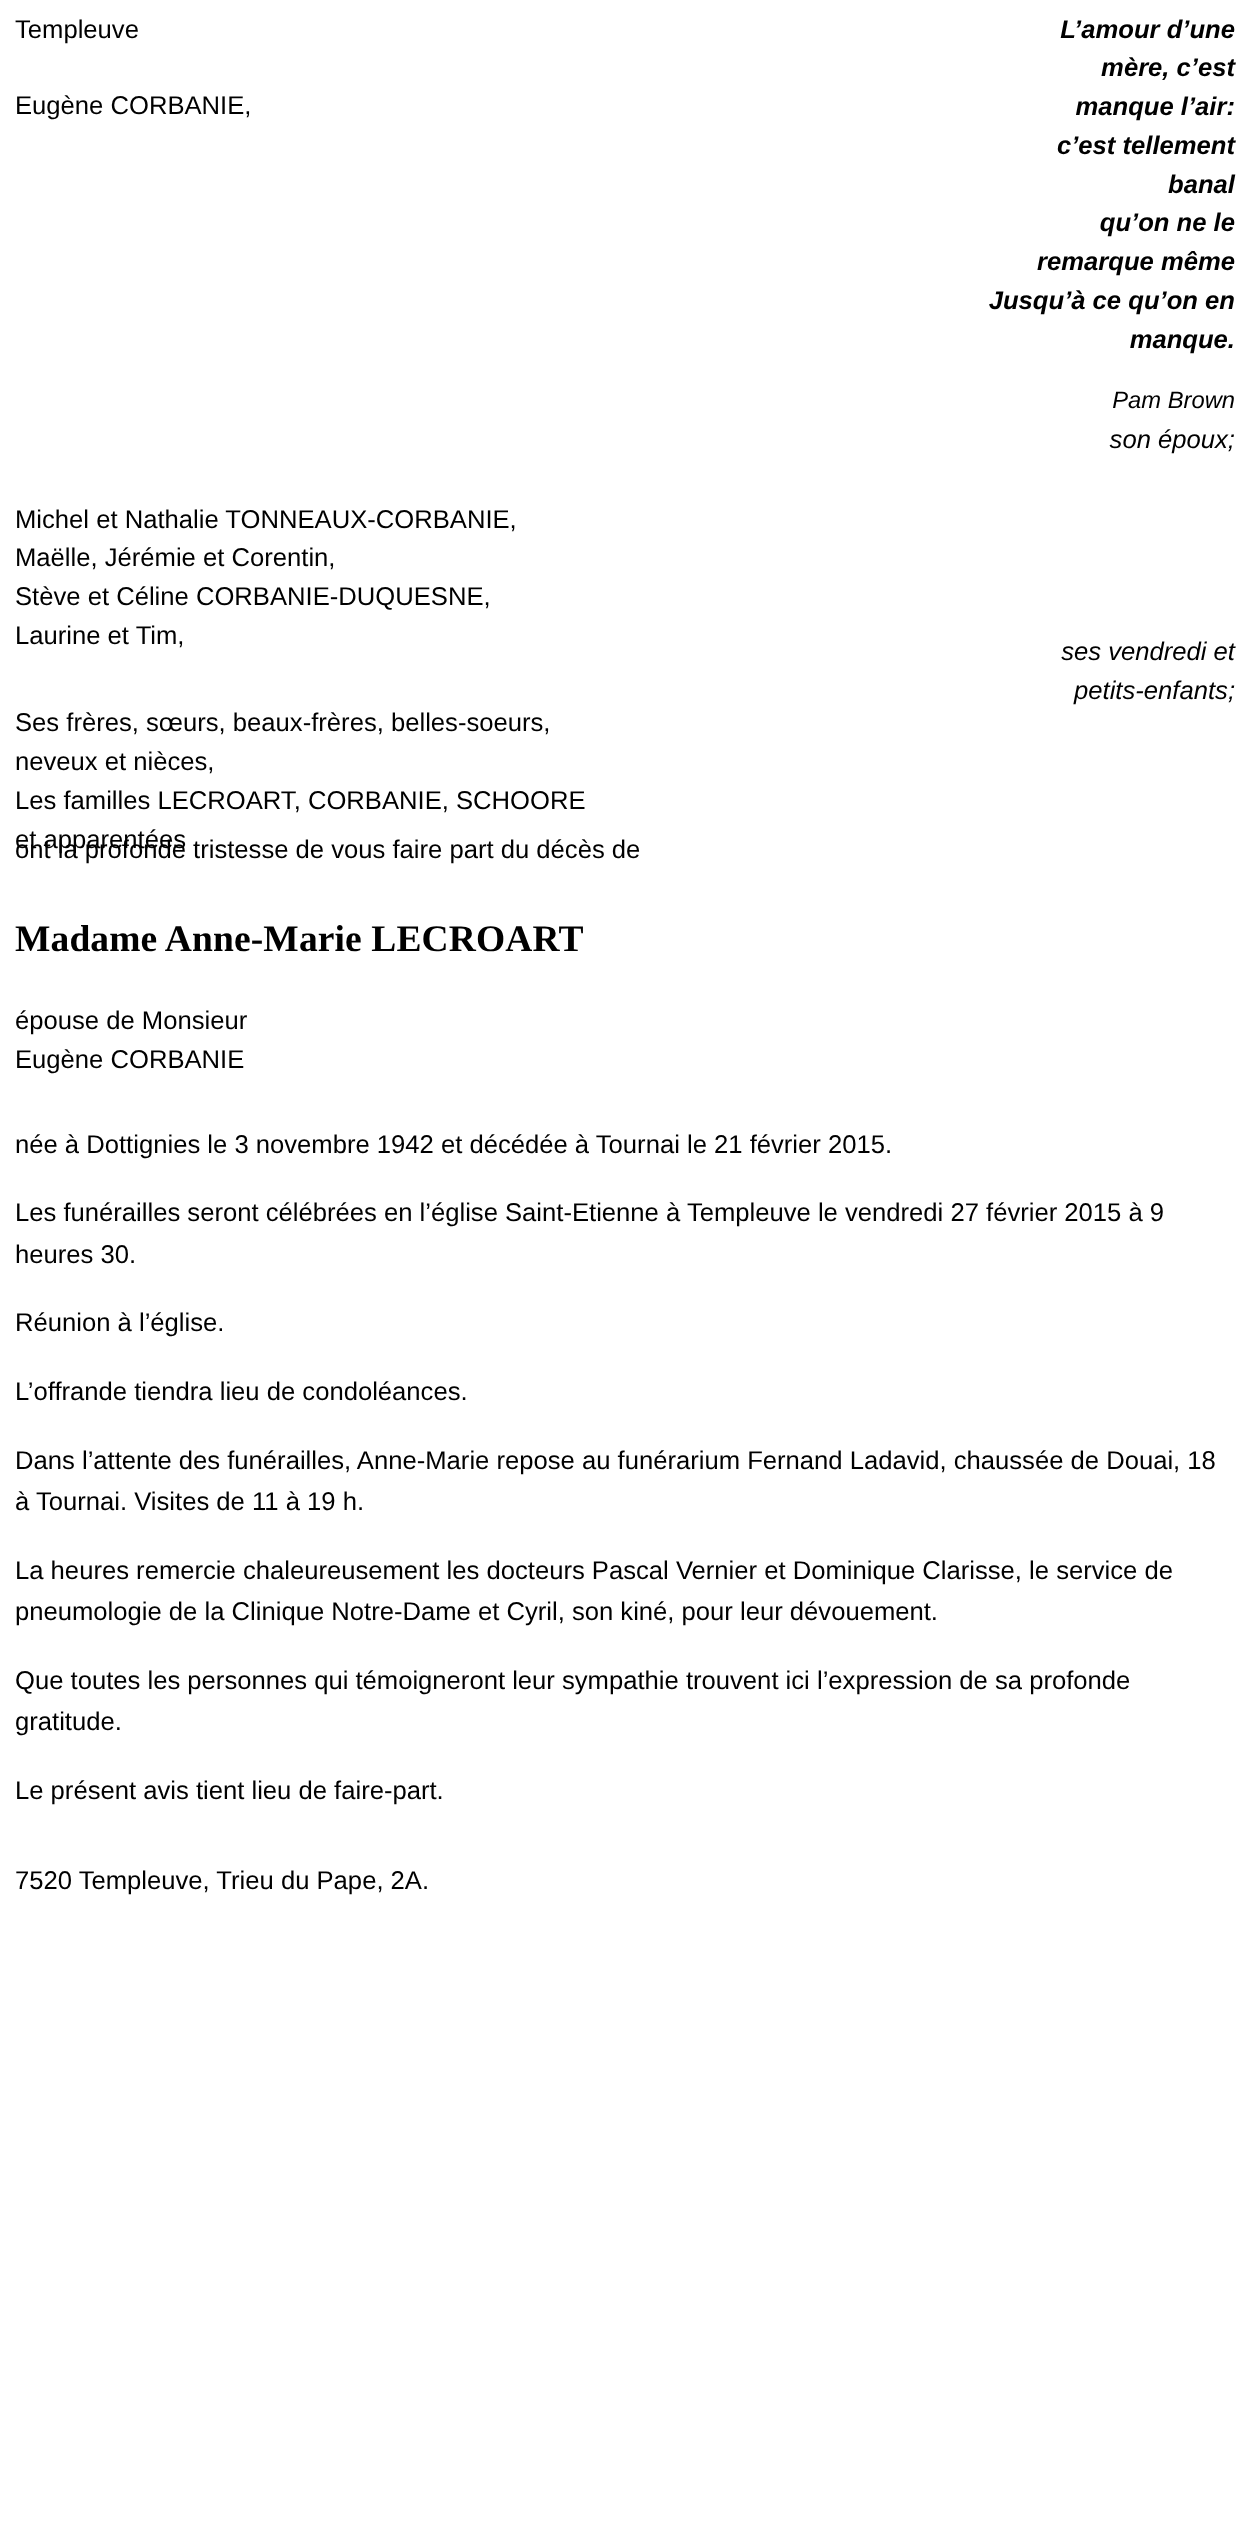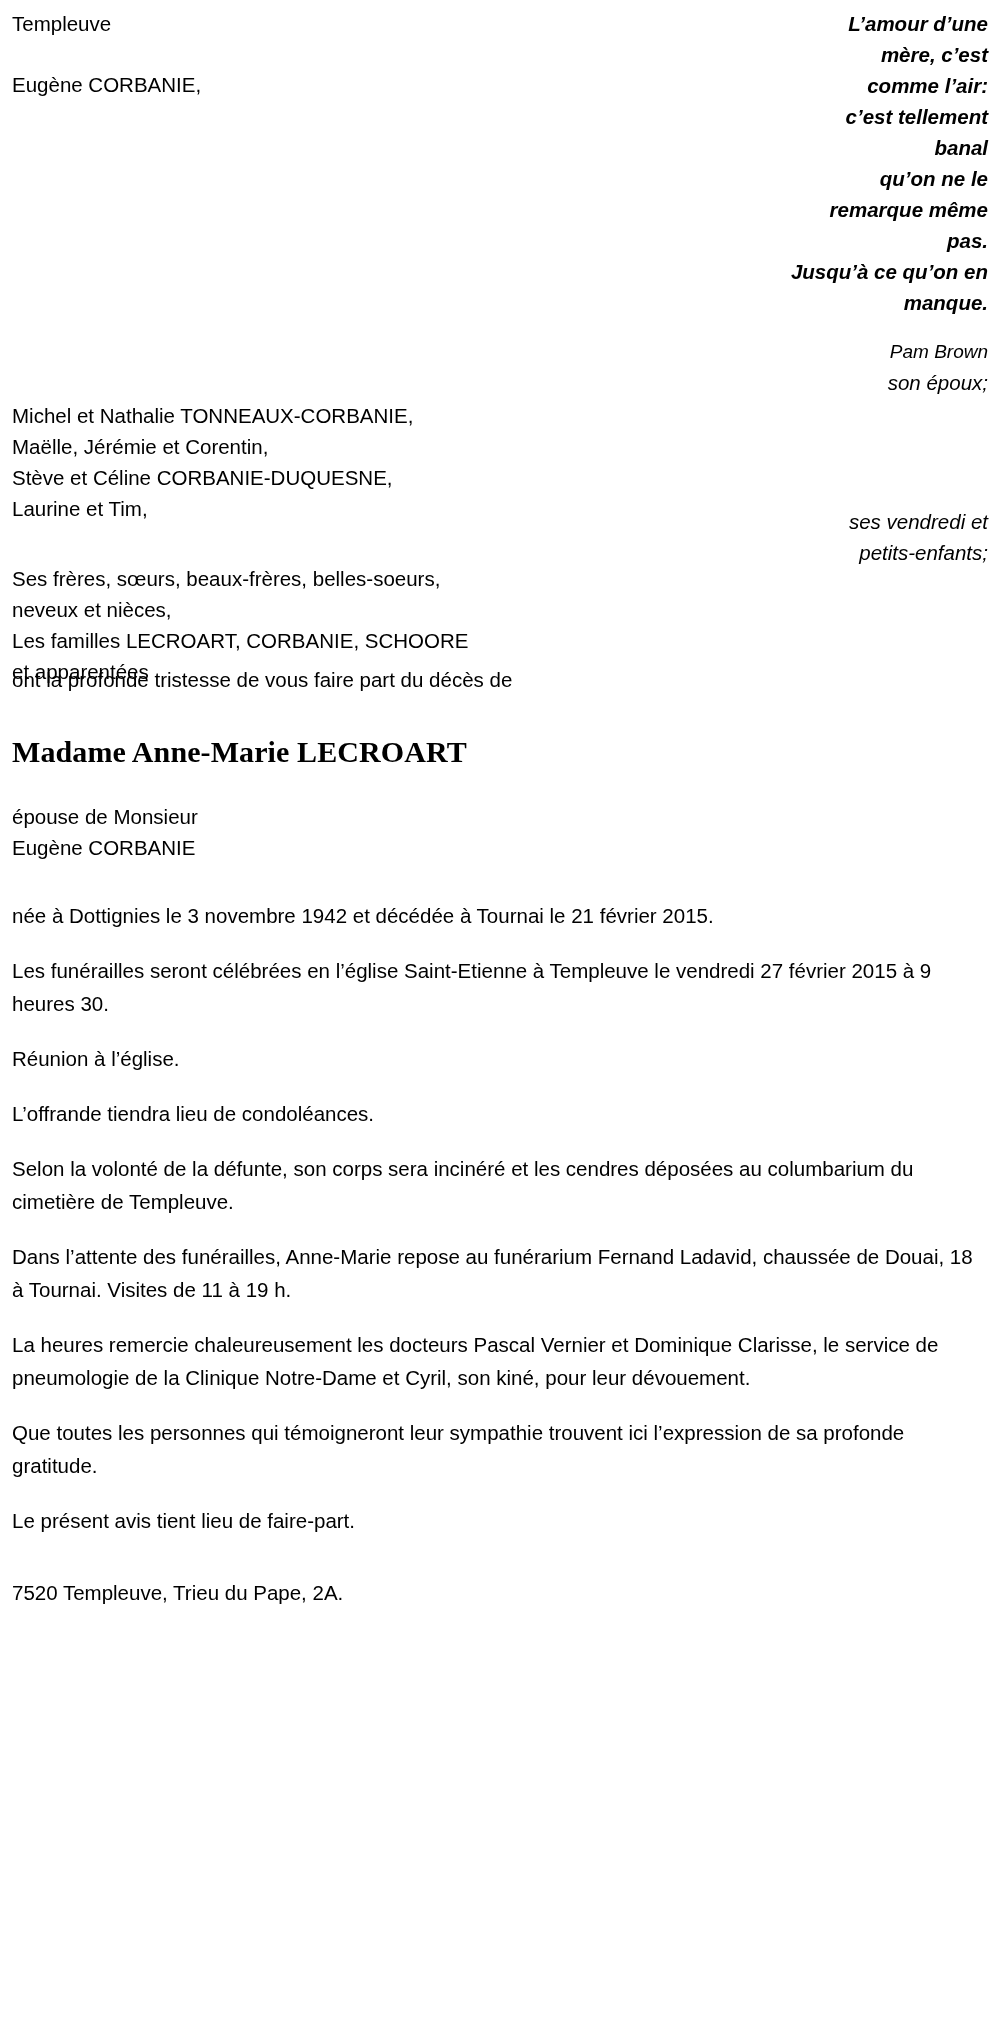--- a/index.html
+++ b/index.html
@@ -156,26 +156,25 @@
     <div class="left-col">
       <div class="place-line">Templeuve</div>
 
       <div class="spouse-name">Eugène CORBANIE,</div>
     </div>
 
     <div class="right-col">
       <div class="quote">
         <div class="line">L’amour d’une</div>
         <div class="line">mère, c’est</div>
-        <div class="line">comme l’air:</div>
+        <div class="line">manque l’air:</div>
         <div class="line">c’est tellement</div>
         <div class="line">banal</div>
         <div class="line">qu’on ne le</div>
         <div class="line">remarque même</div>
-        <div class="line">pas.</div>
         <div class="line">Jusqu’à ce qu’on en</div>
         <div class="line">manque.</div>
       </div>
       <div class="quote-author">Pam Brown</div>
       <div class="role-label">son époux;</div>
     </div>
 
     <div class="children-block">
       <div class="line">Michel et Nathalie TONNEAUX-CORBANIE,</div>
       <div class="line">Maëlle, Jérémie et Corentin,</div>
@@ -204,21 +203,20 @@
   <div class="spouse-of">
     <div class="line">épouse de Monsieur</div>
     <div class="line">Eugène CORBANIE</div>
   </div>
 
   <div class="details">
     <p class="detail-para">née à Dottignies le 3 novembre 1942 et décédée à Tournai le 21 février 2015.</p>
     <p class="detail-para">Les funérailles seront célébrées en l’église Saint-Etienne à Templeuve le vendredi 27 février 2015 à 9 heures 30.</p>
     <p class="detail-para">Réunion à l’église.</p>
     <p class="detail-para">L’offrande tiendra lieu de condoléances.</p>
-    <p class="detail-para">Selon la volonté de la défunte, son corps sera incinéré et les cendres déposées au columbarium du cimetière de Templeuve.</p>
     <p class="detail-para">Dans l’attente des funérailles, Anne-Marie repose au funérarium Fernand Ladavid, chaussée de Douai, 18 à Tournai. Visites de 11 à 19 h.</p>
     <p class="detail-para">La heures remercie chaleureusement les docteurs Pascal Vernier et Dominique Clarisse, le service de pneumologie de la Clinique Notre-Dame et Cyril, son kiné, pour leur dévouement.</p>
     <p class="detail-para">Que toutes les personnes qui témoigneront leur sympathie trouvent ici l’expression de sa profonde gratitude.</p>
     <p class="detail-para">Le présent avis tient lieu de faire-part.</p>
   </div>
 
   <div class="address-line">7520 Templeuve, Trieu du Pape, 2A.</div>
 
 </div>
 

